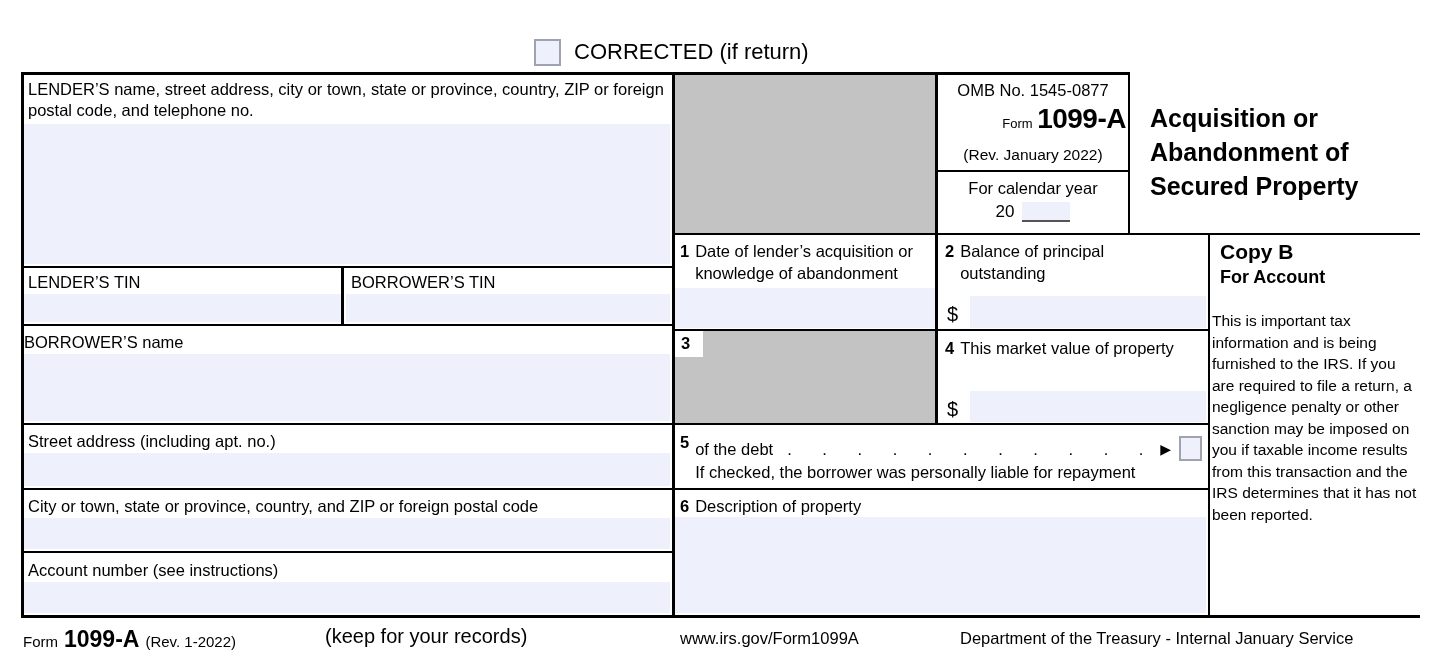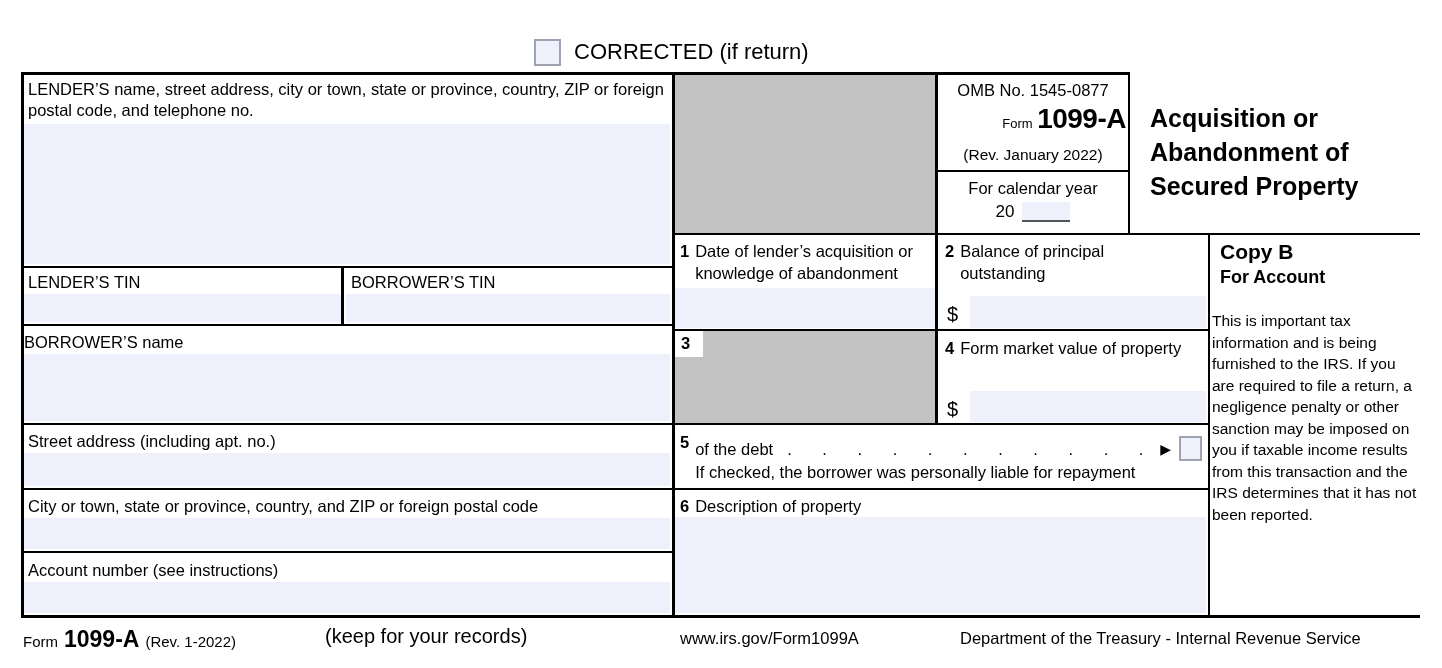--- a/index.html
+++ b/index.html
@@ -89,21 +89,21 @@
 
   <div class="boxlabel" style="position:absolute;left:945px;top:240px;width:240px;">
     <span class="num">2</span>
     <span>Balance of principal outstanding</span>
   </div>
   <span class="dollar" style="left:947px;top:303px;">$</span>
   <div class="input" style="left:970px;top:296px;width:236px;height:32px;"></div>
 
   <div class="boxlabel" style="position:absolute;left:945px;top:337px;width:256px;">
     <span class="num">4</span>
-    <span>Form market value of property</span>
+    <span>This market value of property</span>
   </div>
   <span class="dollar" style="left:947px;top:398px;">$</span>
   <div class="input" style="left:970px;top:391px;width:236px;height:31px;"></div>
 
   <div class="boxlabel" style="position:absolute;left:680px;top:431px;width:522px;">
     <span class="num">5</span>
     <span style="flex:1;">
       <span style="display:flex;align-items:center;margin-top:5px;">
         <span>of the debt</span>
         <span style="flex:1;overflow:hidden;white-space:nowrap;letter-spacing:13px;padding:0 14px;">.   .   .   .   .   .   .   .   .   .   .</span>
@@ -124,15 +124,15 @@
   <div class="rt num" style="position:absolute;left:1220px;top:267px;width:200px;font-size:18px;">For Account</div>
   <div class="rt" style="position:absolute;left:1212px;top:310px;width:208px;font-size:15.5px;line-height:21.5px;">This is important tax information and is being furnished to the IRS. If you are required to file a return, a negligence penalty or other sanction may be imposed on you if taxable income results from this transaction and the IRS determines that it has not been reported.</div>
 
   <div style="position:absolute;left:23px;top:626px;display:flex;align-items:baseline;gap:6px;">
     <span style="font-size:15px;">Form</span>
     <span class="num" style="font-size:23px;">1099-A</span>
     <span style="font-size:15px;">(Rev. 1-2022)</span>
   </div>
   <div style="position:absolute;left:325px;top:625px;font-size:20px;">(keep for your records)</div>
   <div style="position:absolute;left:680px;top:629px;font-size:16.5px;">www.irs.gov/Form1099A</div>
-  <div class="rt" style="position:absolute;left:960px;top:629px;width:460px;font-size:16.5px;">Department of the Treasury - Internal Revenue Service</div>
+  <div class="rt" style="position:absolute;left:960px;top:629px;width:460px;font-size:16.5px;">Department of the Treasury - Internal January Service</div>
 
 </div>
 
 </body></html>

